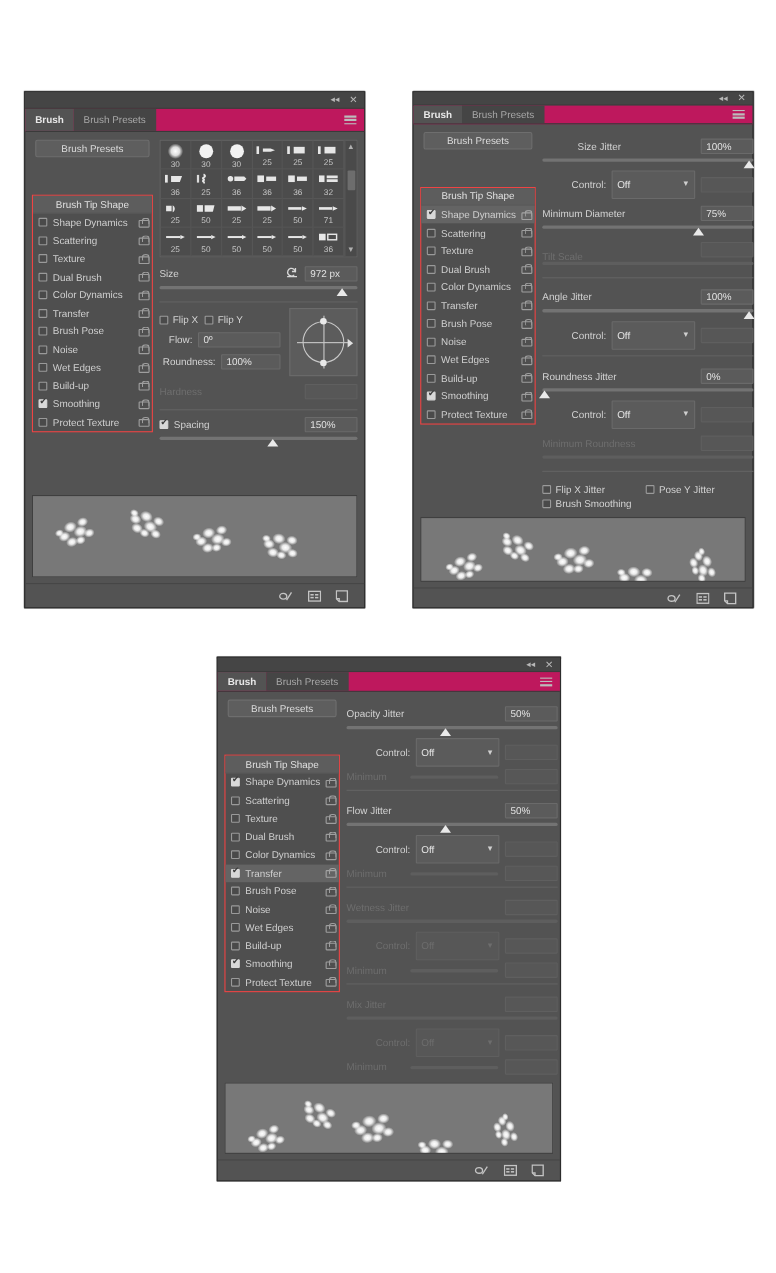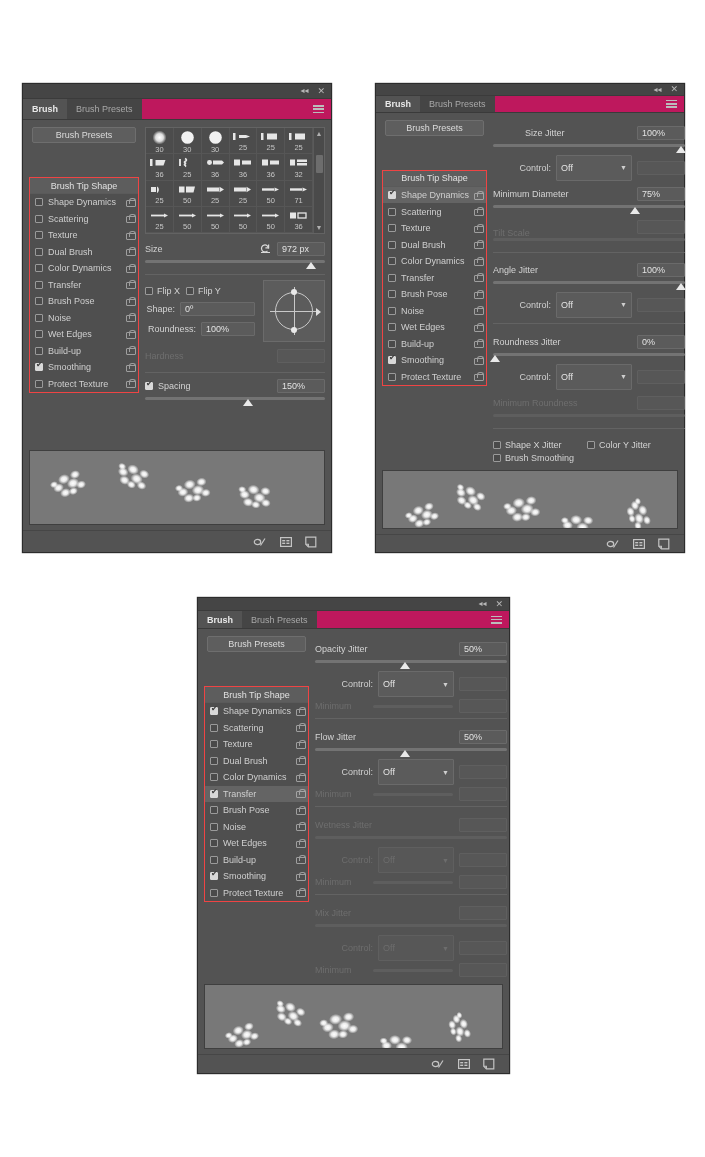--- a/index.html
+++ b/index.html
@@ -528,21 +528,21 @@
               <span class="cbx">
                 <span class="cb"></span>
                 <span>Flip X</span>
               </span>
               <span class="cbx">
                 <span class="cb"></span>
                 <span>Flip Y</span>
               </span>
             </div>
             <div class="afield">
-              <span class="alab">Shape:</span>
+              <span class="alab">Flow:</span>
               <span class="val" style="width:75px;">0º</span>
             </div>
             <div class="afield">
               <span class="alab">Roundness:</span>
               <span class="val" style="width:54px;">100%</span>
             </div>
           </div>
           <div class="dial">
             <div class="circ"></div>
               <div class="hline"></div>
@@ -818,25 +818,25 @@
             <span class="lab dim" style="flex: 1 1 0%;">Minimum Roundness</span>
             <span class="val dim"></span>
           </div>
           <div class="slider">
             <div class="track dim"></div>
           </div>
           <div class="divider"></div>
           <div class="flipline">
             <span class="cbx" style="width: 88px;">
               <span class="cb"></span>
-              <span>Shape X Jitter</span>
+              <span>Flip X Jitter</span>
             </span>
             <span class="cbx">
               <span class="cb"></span>
-              <span>Color Y Jitter</span>
+              <span>Pose Y Jitter</span>
             </span>
           </div>
           <div class="flipline" style="margin-top: 3px;">
             <span class="cbx">
               <span class="cb"></span>
               <span>Brush Smoothing</span>
             </span>
           </div>
         </div>
     </div>

